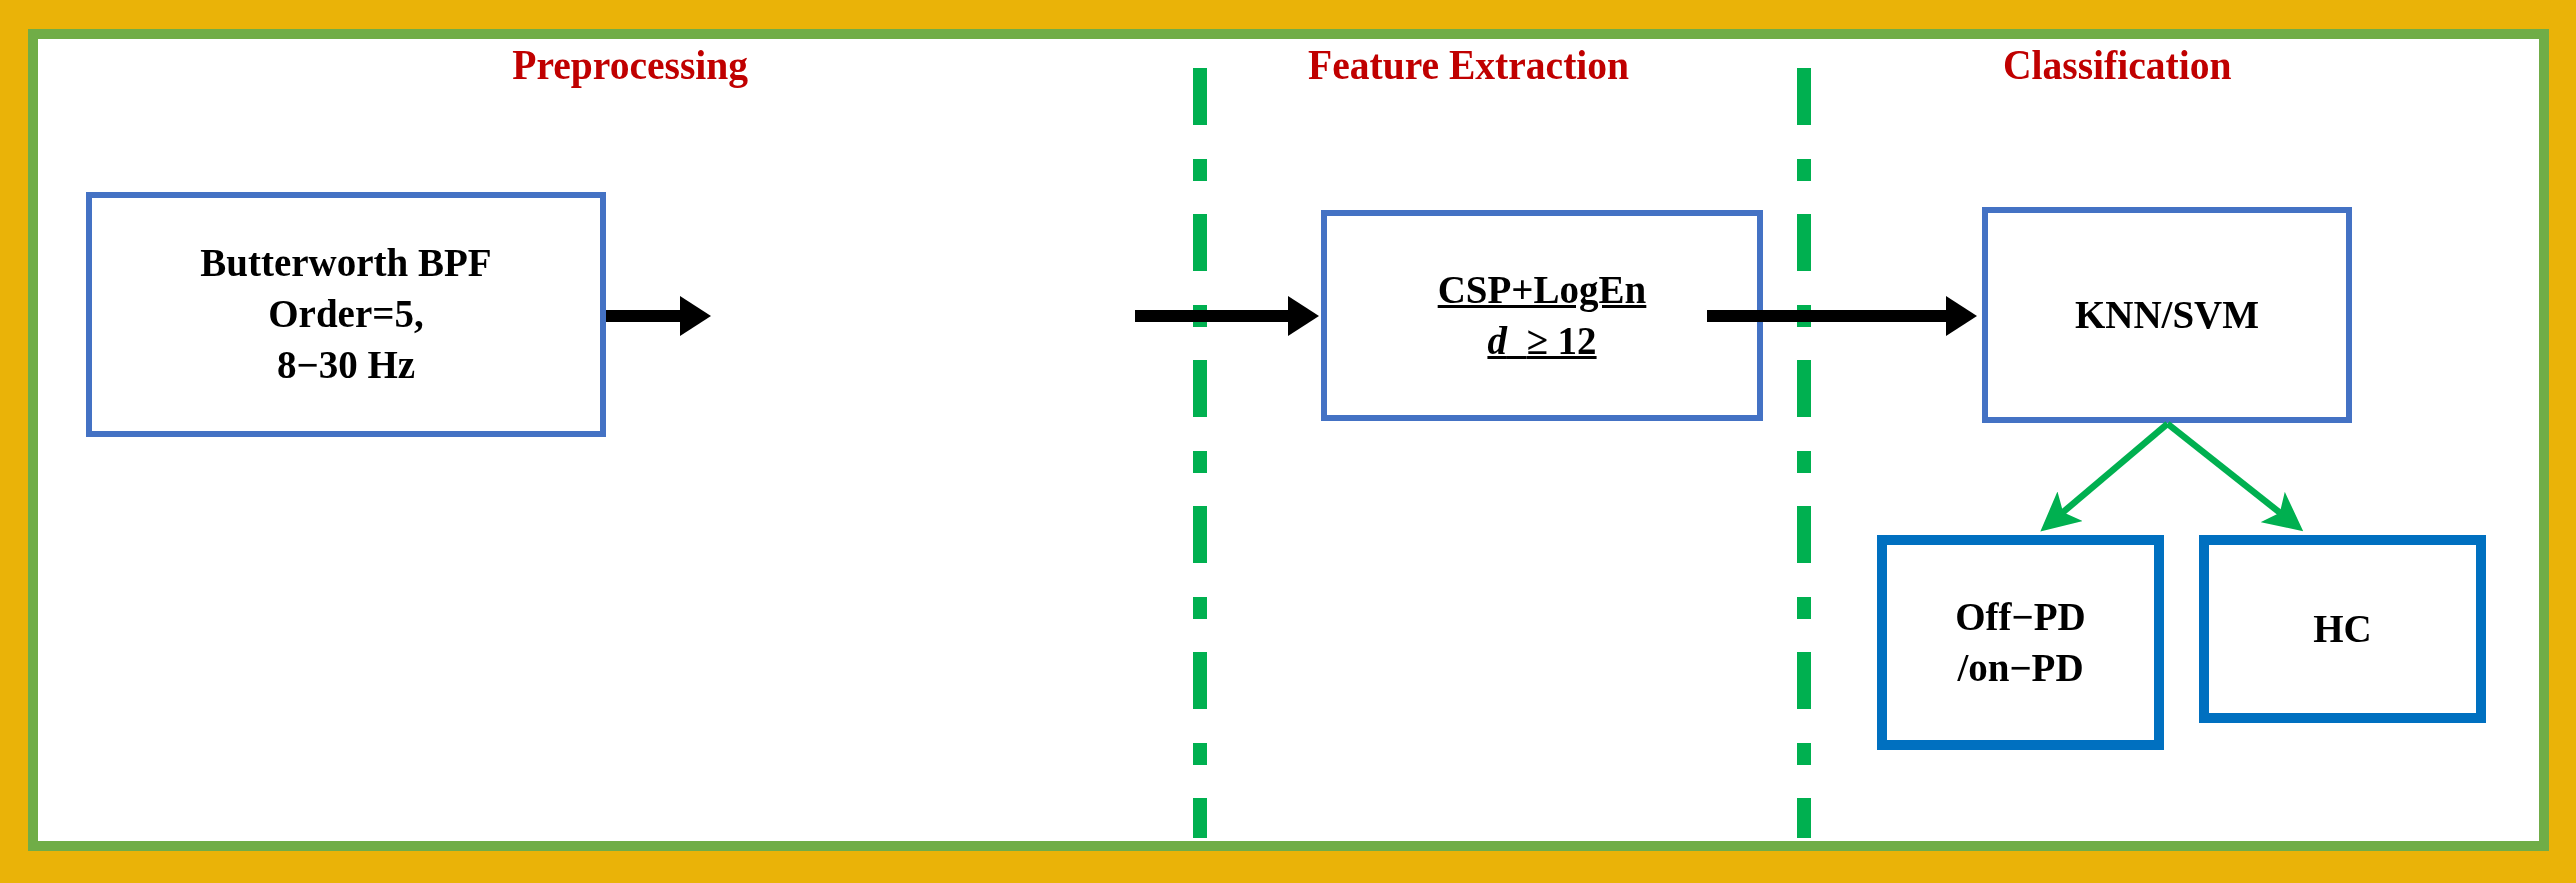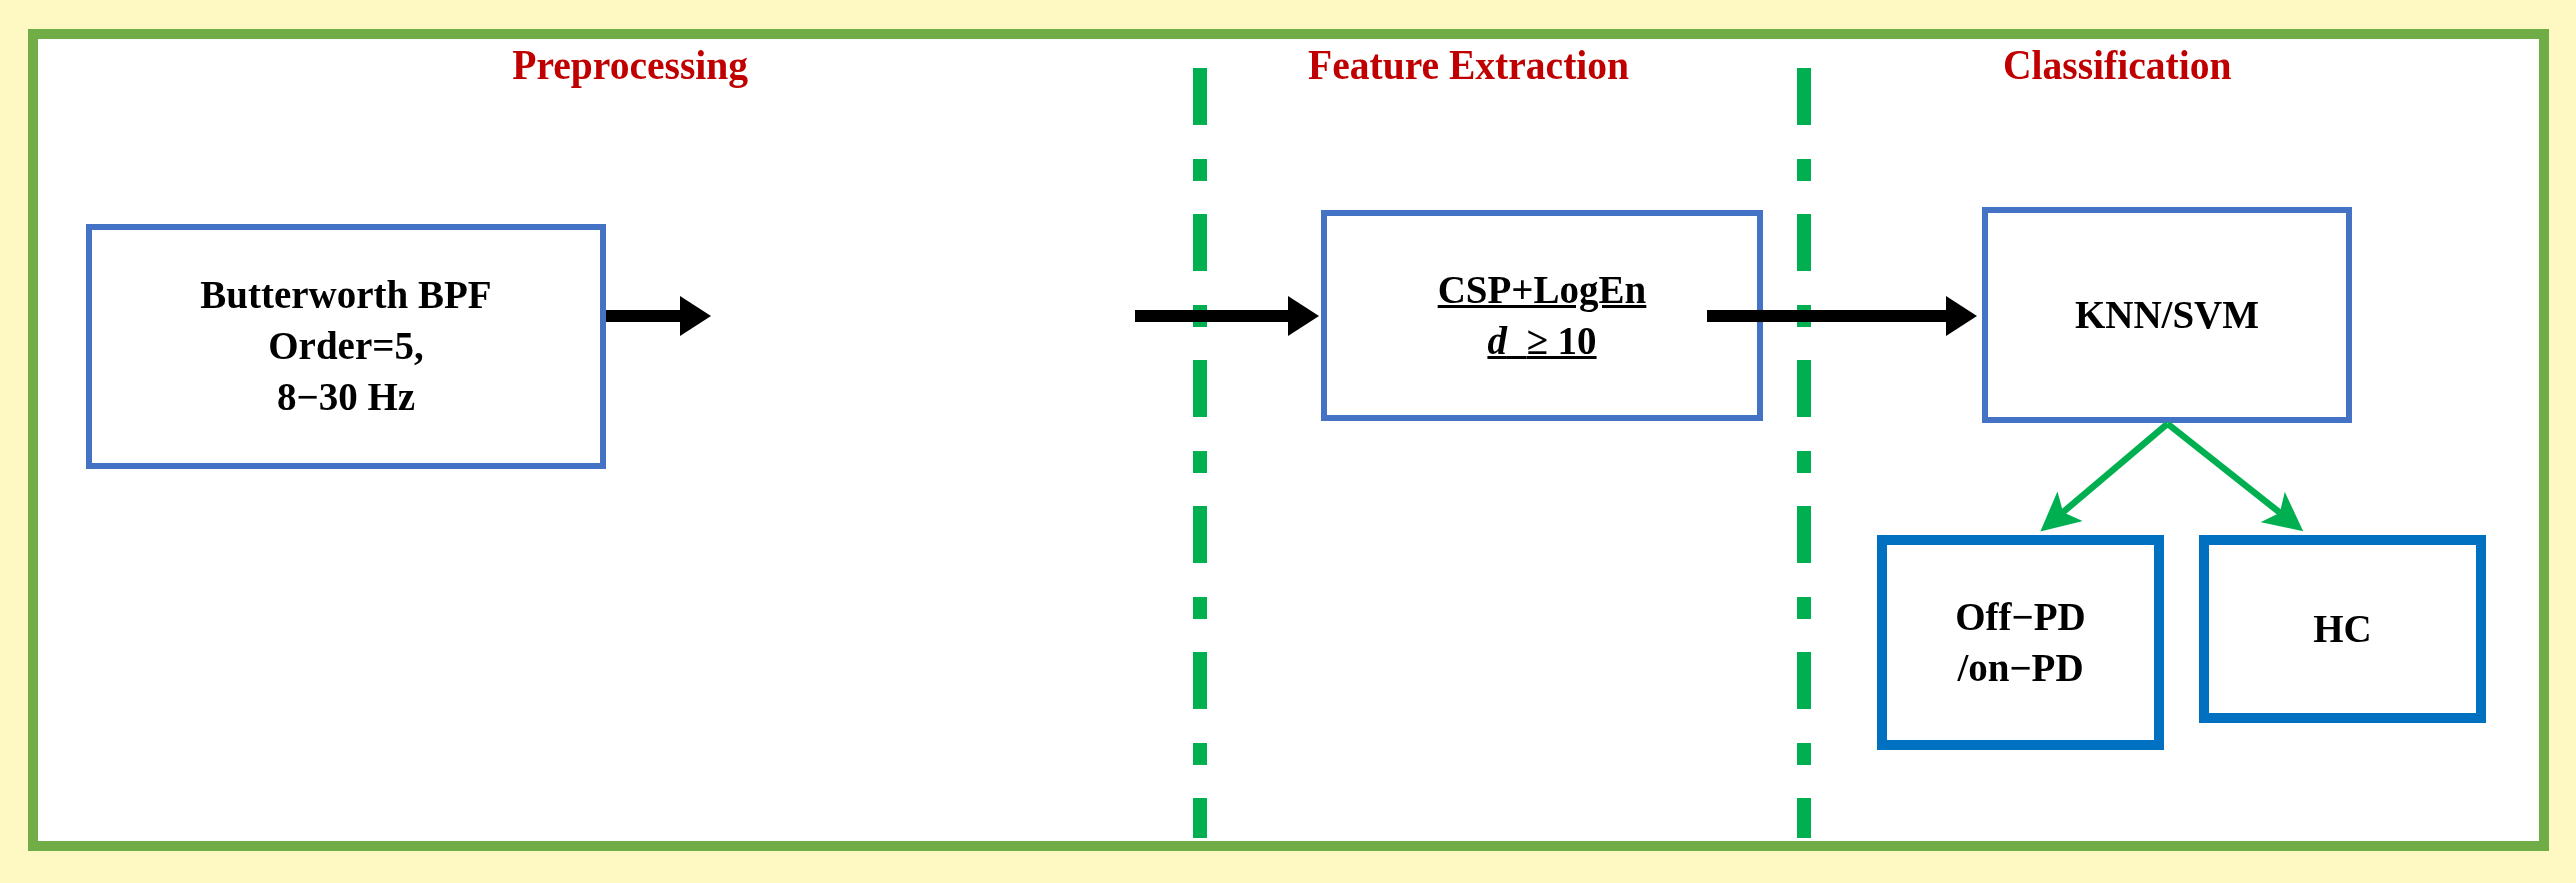--- a/index.html
+++ b/index.html
@@ -4,21 +4,21 @@
 <style>
   html, body {
     margin: 0;
     padding: 0;
     background: #ffffff;
   }
   #stage {
     position: relative;
     width: 2576px;
     height: 883px;
-    background: #fef9c3;
+    background: #eab308;
     font-family: "Liberation Serif", "DejaVu Serif", serif;
     overflow: hidden;
   }
 
   
   #outer-frame {
     position: absolute;
     left: 28px;
     top: 29px;
     width: 2521px;
@@ -116,30 +116,30 @@
   <div class="stage-label" style="left:502px; top:43px;">Preprocessing</div>
 
   <div class="stage-label" style="left:1294px; top:43px;">Feature Extraction</div>
 
   <div class="stage-label" style="left:1993px; top:43px;">Classification</div>
 
   <div class="divider" style="left:1193px;"></div>
 
   <div class="divider" style="left:1797px;"></div>
 
-  <div class="pbox upper" style="left:86px; top:192px; width:520px; height:245px;margin-top:32px;">
+  <div class="pbox upper" style="left:86px; top:192px; width:520px; height:245px;">
     <span class="ln">Butterworth BPF</span>
     <span class="ln">Order=5,</span>
     <span class="ln">8−30 Hz</span>
   </div>
 
 
   <div class="pbox upper" style="left:1321px; top:210px; width:442px; height:211px;text-decoration:underline;">
     <span class="ln">CSP+LogEn</span>
-    <span class="ln"><i class="ital">d</i>&nbsp;&nbsp;<span>≥ 10</span></span>
+    <span class="ln"><i class="ital">d</i>&nbsp;&nbsp;<span>≥ 12</span></span>
   </div>
 
   <div class="pbox upper" style="left:1982px; top:207px; width:370px; height:216px;">
     <span class="ln">KNN/SVM</span>
   </div>
 
   <div class="pbox lower" style="left:1877px; top:535px; width:287px; height:215px;">
     <span class="ln">Off−PD</span>
     <span class="ln">/on−PD</span>
   </div>

